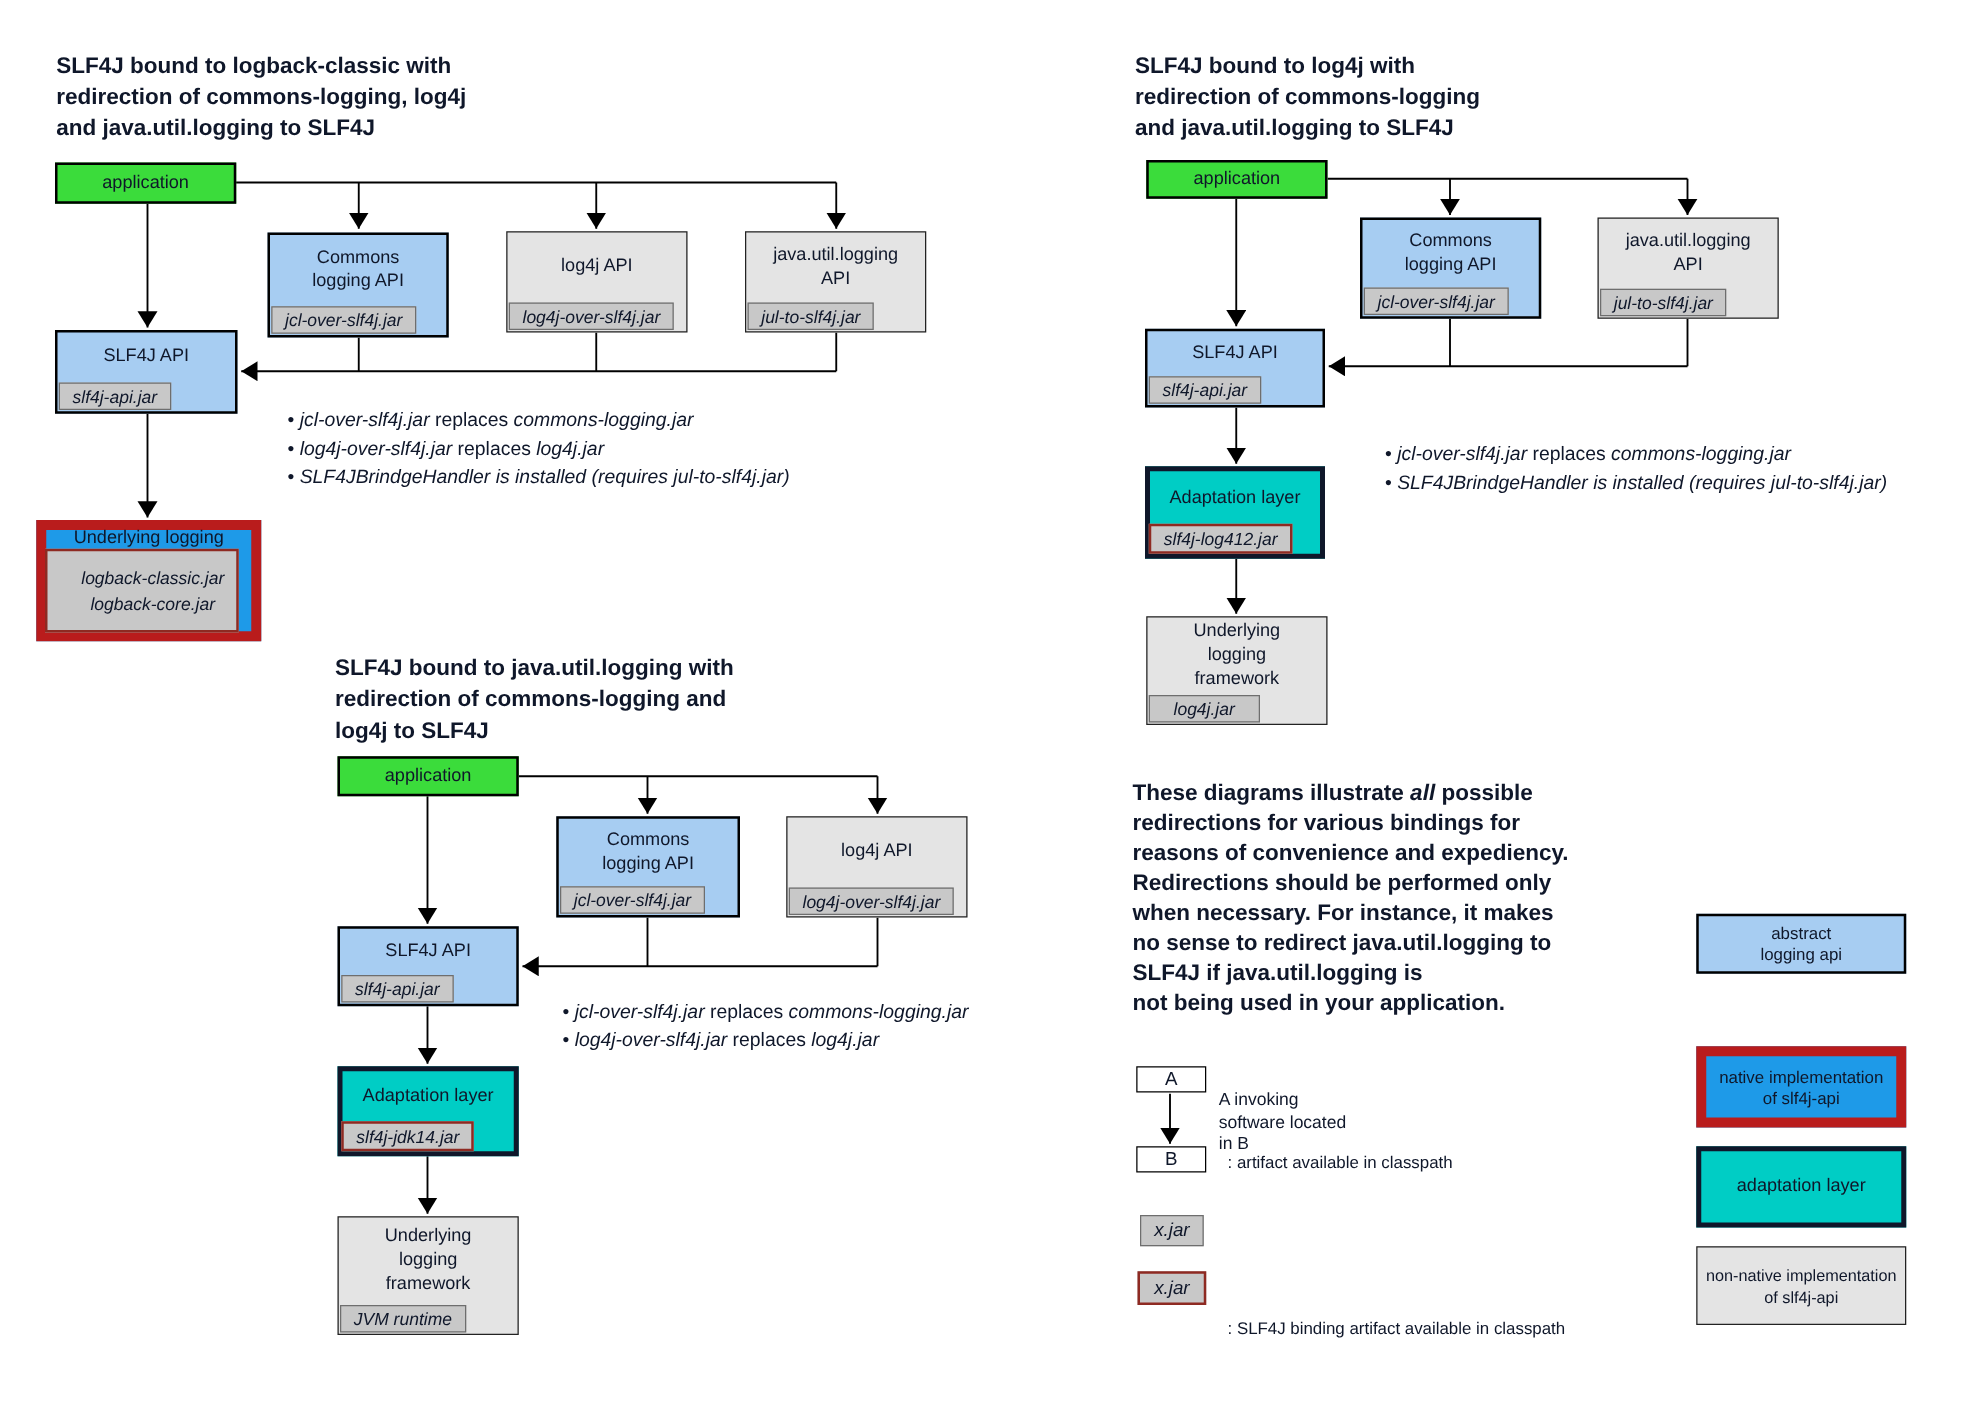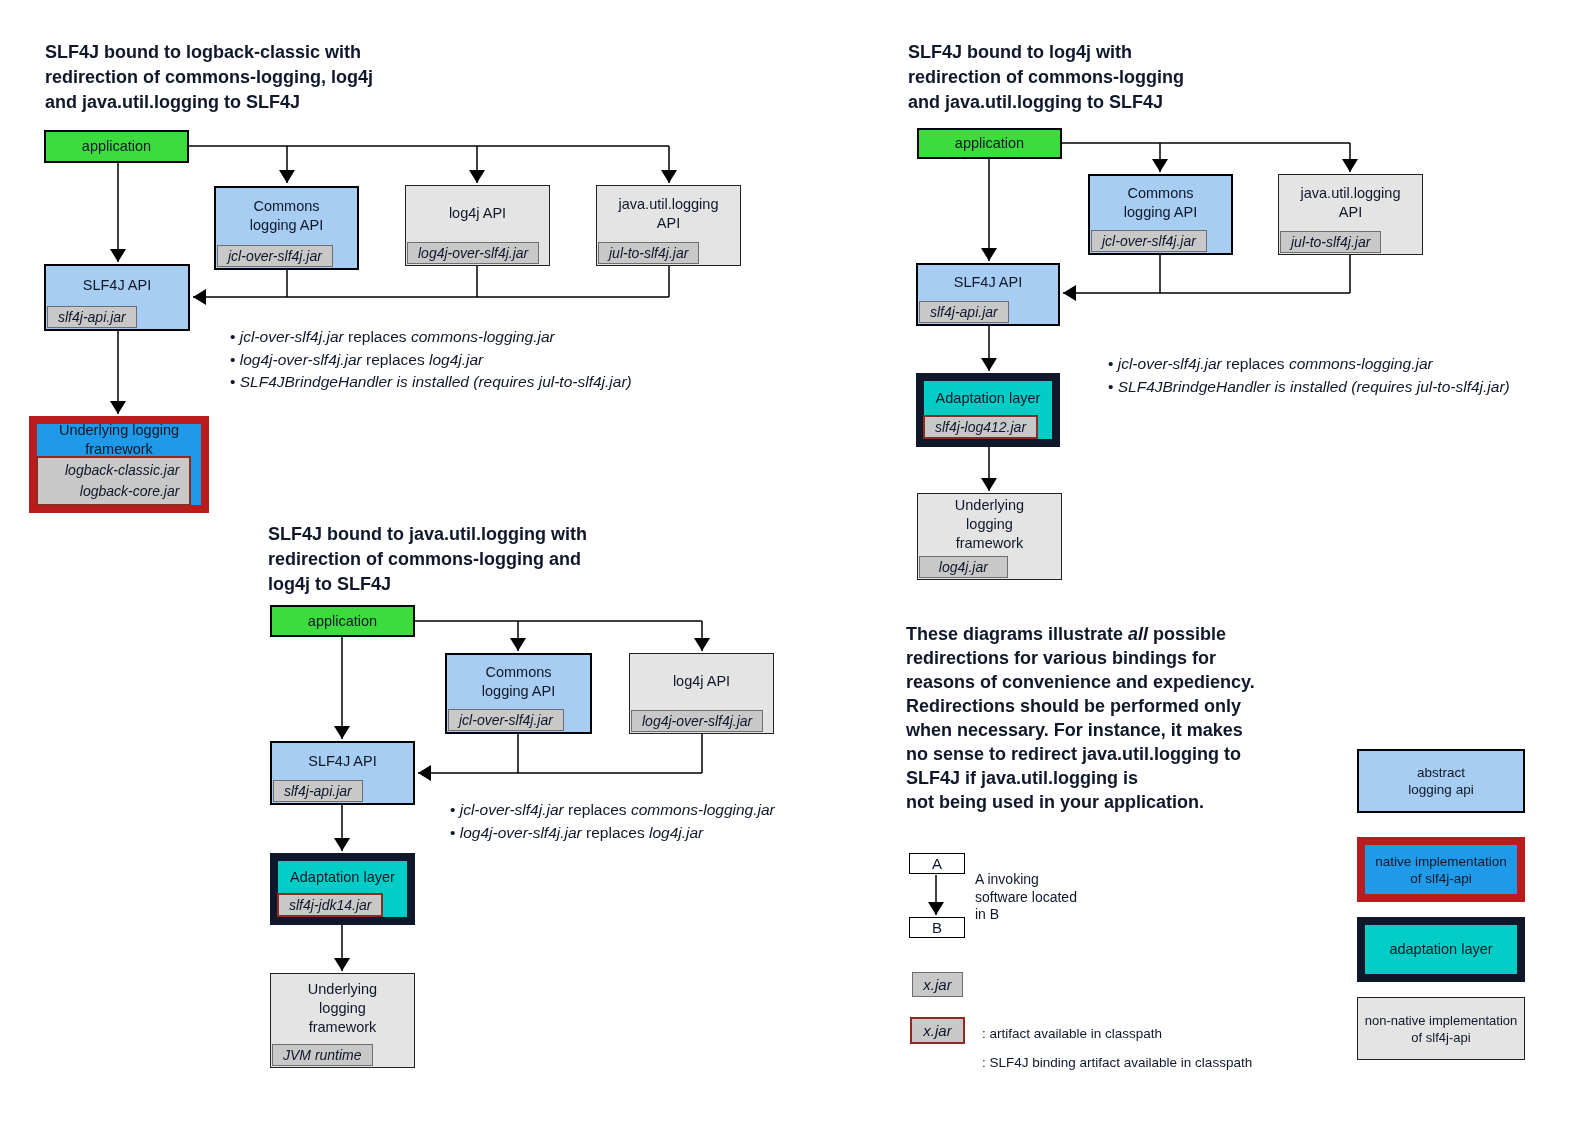--- a/index.html
+++ b/index.html
@@ -9,40 +9,40 @@
   }
   svg.wires{position:absolute;left:0;top:0;z-index:1;}
   .title{
     position:absolute;z-index:3;font-weight:bold;font-size:18px;line-height:25px;
     white-space:pre-line;
   }
   .box{position:absolute;z-index:2;box-sizing:border-box;font-size:14.5px;}
   .b-green{background:var(--green);border:2px solid #000;}
   .b-blue{background:var(--lblue);border:2px solid #000;}
   .b-bblue{background:var(--bblue);border:8px solid #b91c1c;}
-  .b-teal{background:var(--teal);border:8px solid #0f172a;}
+  .b-teal{background:var(--teal);border:4px solid #0f172a;}
   .b-gray{background:var(--lgray);border:1px solid #222;}
   .b-white{background:#fff;border:1px solid #000;}
   .lbl{
     position:absolute;left:0;right:0;top:0;bottom:24px;
     display:flex;align-items:center;justify-content:center;text-align:center;
     white-space:pre-line;line-height:19px;
   }
   .lbl-full{bottom:0;}
   .lbl-tall{bottom:50px;}
   .jar{
     position:absolute;left:1px;bottom:1px;height:22px;
     width:fit-content;min-width:62%;max-width:calc(100% - 2px);
     padding:0 10px;box-sizing:border-box;
     background:var(--jargray);border:1px solid #6e6e6e;
     font-style:italic;font-size:14px;
     display:flex;align-items:center;justify-content:center;white-space:nowrap;
   }
   .jar.binding{border:2px solid var(--red);left:-1px;bottom:0;height:24px;}
-  .jar.jar-tall{height:50px;bottom:-1px;line-height:21px;white-space:pre-line;text-align:right;padding-left:27px;}
+  .jar.jar-tall{height:67px;bottom:-1px;line-height:21px;white-space:pre-line;text-align:center;padding-left:27px;}
   .bullets{position:absolute;z-index:3;font-size:15.5px;line-height:22.5px;}
   .bullets > div{white-space:nowrap;}
   .it{font-style:italic;}
   .note{
     position:absolute;z-index:3;font-weight:bold;font-size:18px;line-height:24px;
     white-space:pre-line;width:480px;
   }
   .cap{position:absolute;z-index:3;font-size:13.5px;line-height:17.5px;white-space:pre-line;}
   .swatch{
     position:absolute;z-index:2;box-sizing:border-box;left:1357px;width:168px;
@@ -242,28 +242,28 @@
   <div class="box b-white jarbox" style="left:909px;top:917px;width:56px;height:21px;font-style:normal">
     <span>B</span>
   </div>
   <div class="cap" style="left:975px;top:871px;font-size:14px">A invoking
 software located
 in B</div>
 
   <div class="box jarbox plain" style="left:912px;top:972px;width:51px;height:25px">
     <span>x.jar</span>
   </div>
-  <div class="cap" style="left:982px;top:1025px">: artifact available in classpath</div>
+  <div class="cap" style="left:982px;top:921px">: artifact available in classpath</div>
 
   <div class="box jarbox bind" style="left:910px;top:1017px;width:55px;height:27px">
     <span>x.jar</span>
   </div>
   <div class="cap" style="left:982px;top:1054px">: SLF4J binding artifact available in classpath</div>
 
-  <div class="swatch b-blue" style="top:749px;height:64px">abstract
+  <div class="swatch b-blue" style="top:731px;height:48px">abstract
 logging api</div>
   <div class="swatch b-bblue" style="top:837px;height:65px">native implementation
 of slf4j-api</div>
   <div class="swatch b-teal" style="top:917px;height:65px;font-size:14.5px">adaptation layer</div>
   <div class="swatch b-gray" style="top:997px;height:63px;font-size:13px">non-native implementation
 of slf4j-api</div>
 
 </div>
 
 </body></html>

